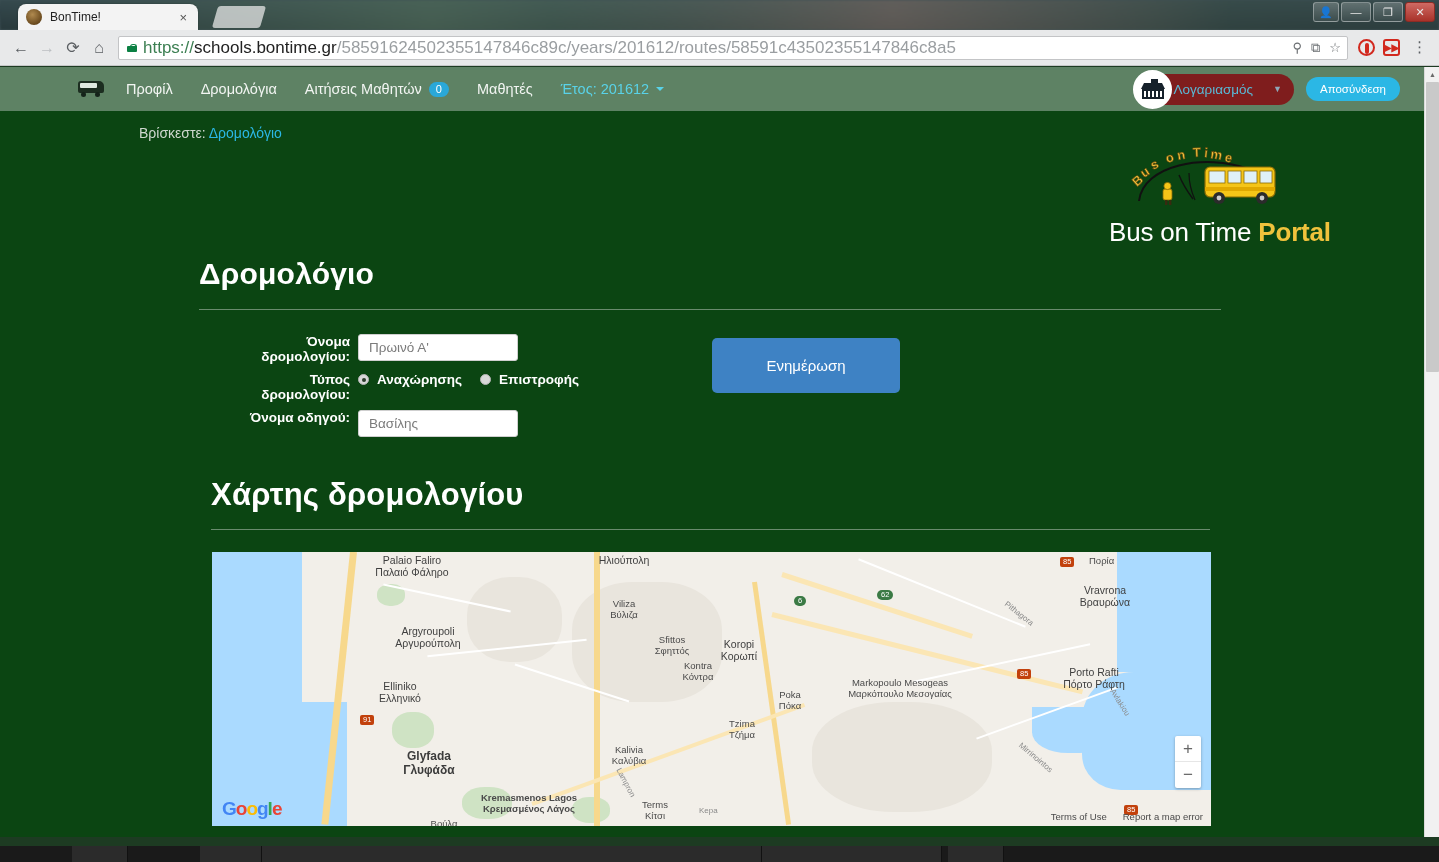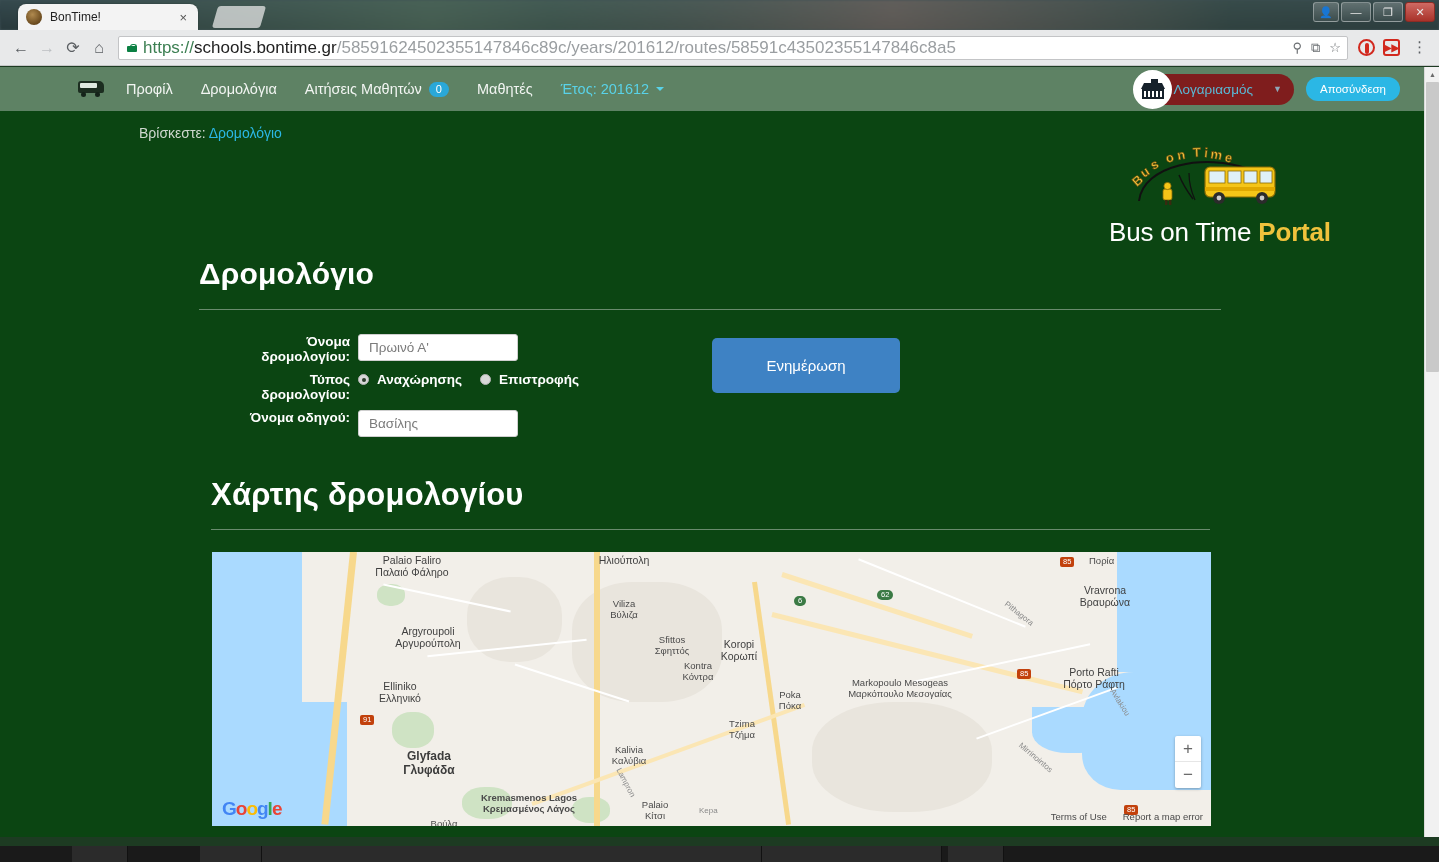--- a/index.html
+++ b/index.html
@@ -465,21 +465,21 @@
         </div>
         <div class="maplabel" style="left:530px;top:166px;transform:translateX(-50%);">
           <div>Tzima</div>
             <div>Τζήμα</div>
         </div>
         <div class="maplabel" style="left:417px;top:192px;transform:translateX(-50%);">
           <div>Kalivia</div>
             <div>Καλύβια</div>
         </div>
         <div class="maplabel" style="left:443px;top:247px;transform:translateX(-50%);">
-          <div>Palaio</div>
+          <div>Terms</div>
             <div>Κίτσι</div>
         </div>
         <div class="maplabel" style="left:688px;top:125px;transform:translateX(-50%);">
           <div>Markopoulo Mesogeas</div>
             <div>Μαρκόπουλο Μεσογαίας</div>
         </div>
         <div class="maplabel med" style="left:893px;top:32px;transform:translateX(-50%);">
           <div>Vravrona</div>
             <div>Βραυρώνα</div>
         </div>

